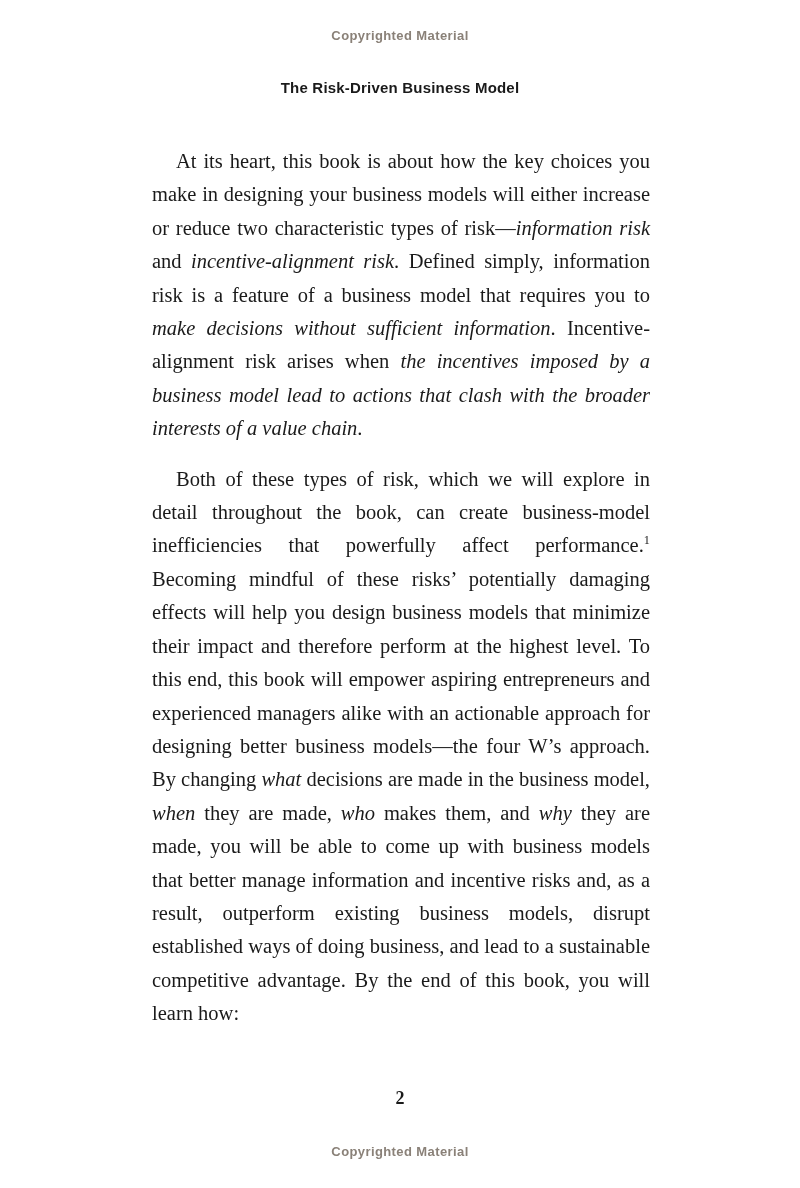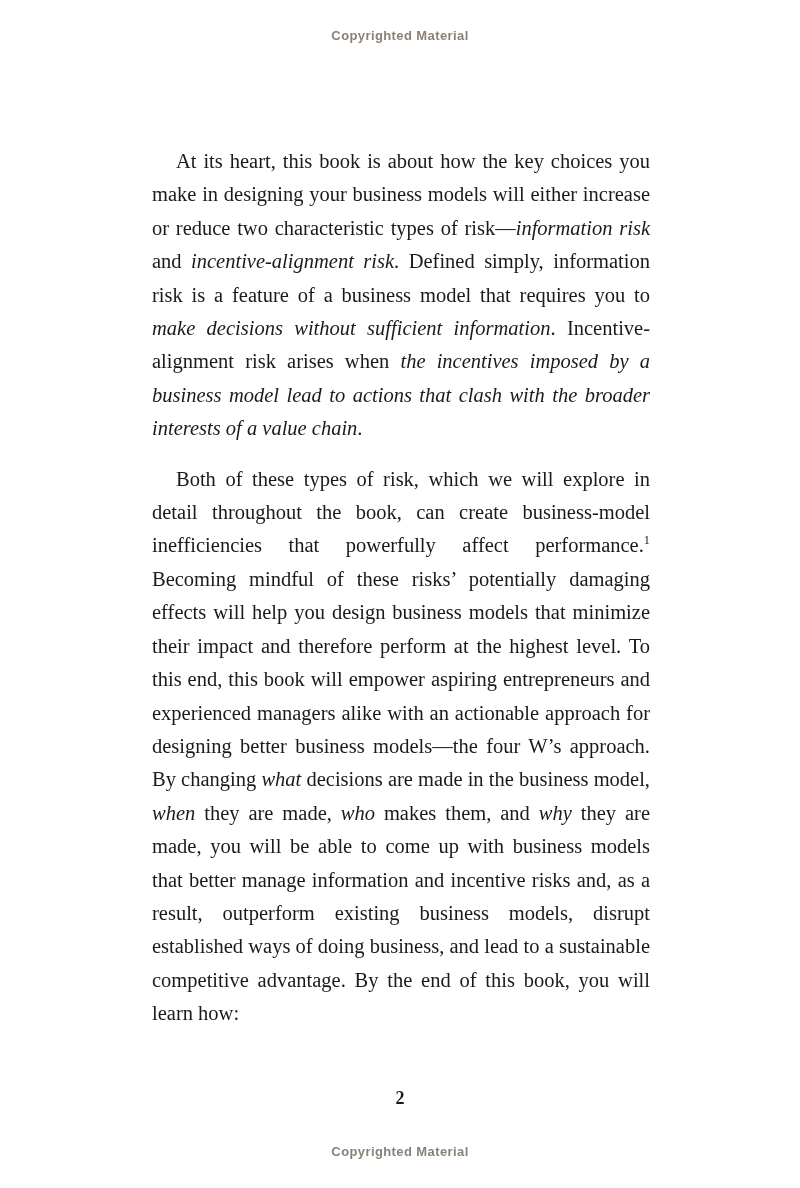--- a/index.html
+++ b/index.html
@@ -77,20 +77,21 @@
     color: var(--body_text, #1a1a1a);
   }
 </style>
 </head>
 <body>
 
 <div class="page">
 
   <div class="copyright-notice copyright-top">Copyrighted Material</div>
 
+  <h1 class="running-header">The Risk-Driven Business Model</h1>
 
   <div class="body-text">
       <p><span>At its heart, this book is about how the key choices you make in designing your business models will either increase or reduce two characteristic types of risk—</span><em>information risk</em><span> and </span><em>incentive-alignment risk</em><span>. Defined simply, information risk is a feature of a business model that requires you to </span><em>make decisions without sufficient information</em><span>. Incentive-alignment risk arises when </span><em>the incentives imposed by a business model lead to actions that clash with the broader interests of a value chain</em><span>.</span></p>
       <p><span>Both of these types of risk, which we will explore in detail throughout the book, can create business-model inefficiencies that powerfully affect performance.</span><sup>1</sup><span> Becoming mindful of these risks’ potentially damaging effects will help you design business models that minimize their impact and therefore perform at the highest level. To this end, this book will empower aspiring entrepreneurs and experienced managers alike with an actionable approach for designing better business models—the four W’s approach. By changing </span><em>what</em><span> decisions are made in the business model, </span><em>when</em><span> they are made, </span><em>who</em><span> makes them, and </span><em>why</em><span> they are made, you will be able to come up with business models that better manage information and incentive risks and, as a result, outperform existing business models, disrupt established ways of doing business, and lead to a sustainable competitive advantage. By the end of this book, you will learn how:</span></p>
     </div>
 
   <div class="page-number">2</div>
 
   <div class="copyright-notice copyright-bottom">Copyrighted Material</div>
 

